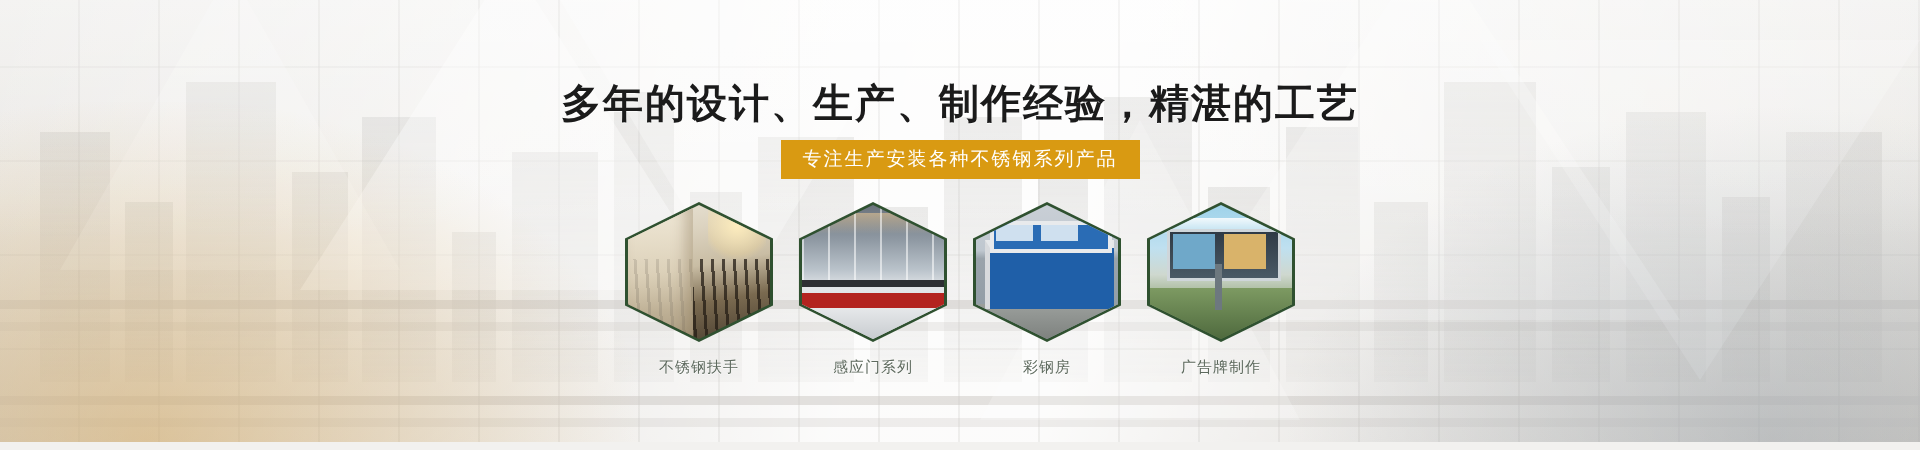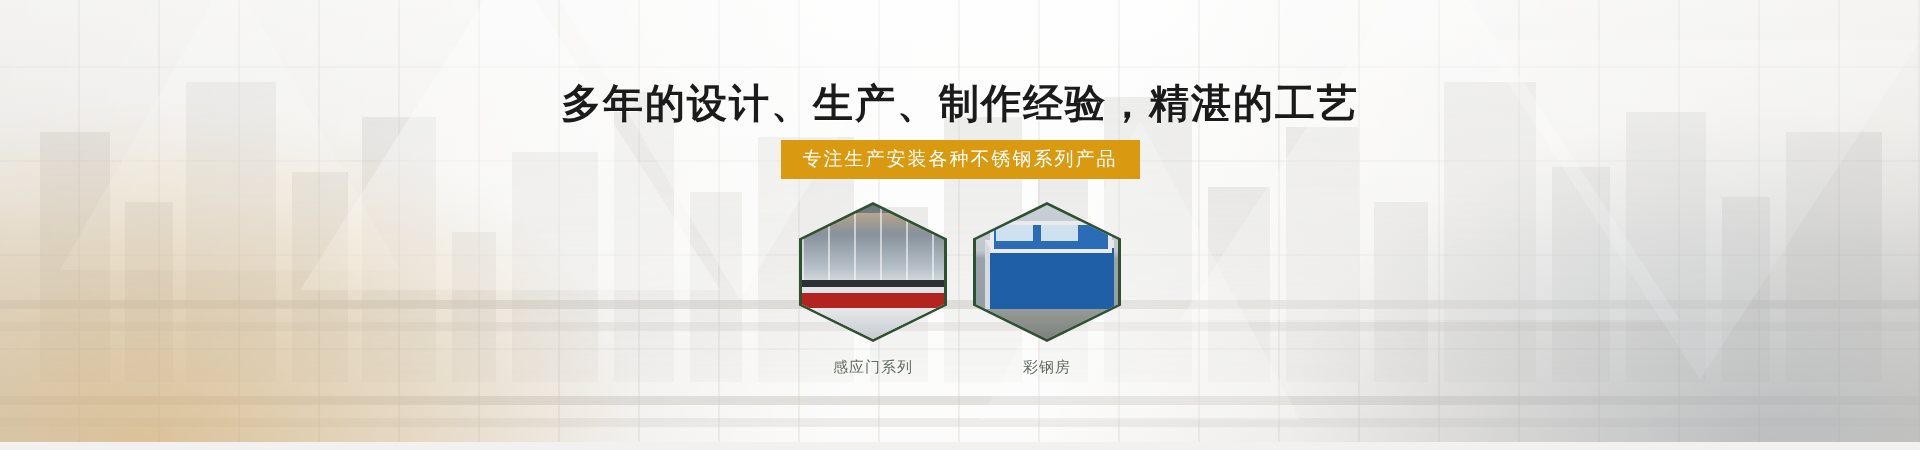--- a/index.html
+++ b/index.html
@@ -174,20 +174,29 @@
   <div class="content">
 
     <div class="headline">多年的设计、生产、制作经验，精湛的工艺</div>
 
     <div class="badge-wrap">
       <span class="badge">专注生产安装各种不锈钢系列产品</span>
     </div>
 
     <div class="hexrow">
 
+      <div class="hexitem">
+        <div class="hexouter">
+          <div class="heximg">
+            <div class="layer t1"></div>
+              <div class="t1b"></div>
+          </div>
+        </div>
+        <div class="hexlabel">不锈钢扶手</div>
+      </div>
 
       <div class="hexitem">
         <div class="hexouter">
           <div class="heximg">
             <div class="layer t3"></div>
               <div class="t3e"></div>
               <div class="t3a"></div>
             <div class="t3b"></div>
               <div class="t3c"></div>
               <div class="t3d"></div>
@@ -203,16 +212,30 @@
               <div class="t2e"></div>
               <div class="t2a"></div>
             <div class="t2b"></div>
               <div class="t2c"></div>
               <div class="t2d"></div>
           </div>
         </div>
         <div class="hexlabel">彩钢房</div>
       </div>
 
+      <div class="hexitem">
+        <div class="hexouter">
+          <div class="heximg">
+            <div class="layer t4"></div>
+              <div class="t4e"></div>
+              <div class="t4d"></div>
+            <div class="t4a"></div>
+              <div class="t4b"></div>
+              <div class="t4c"></div>
+            <div class="t4f"></div>
+          </div>
+        </div>
+        <div class="hexlabel">广告牌制作</div>
+      </div>
 
     </div>
   </div>
 </div>
 
 </body></html>

